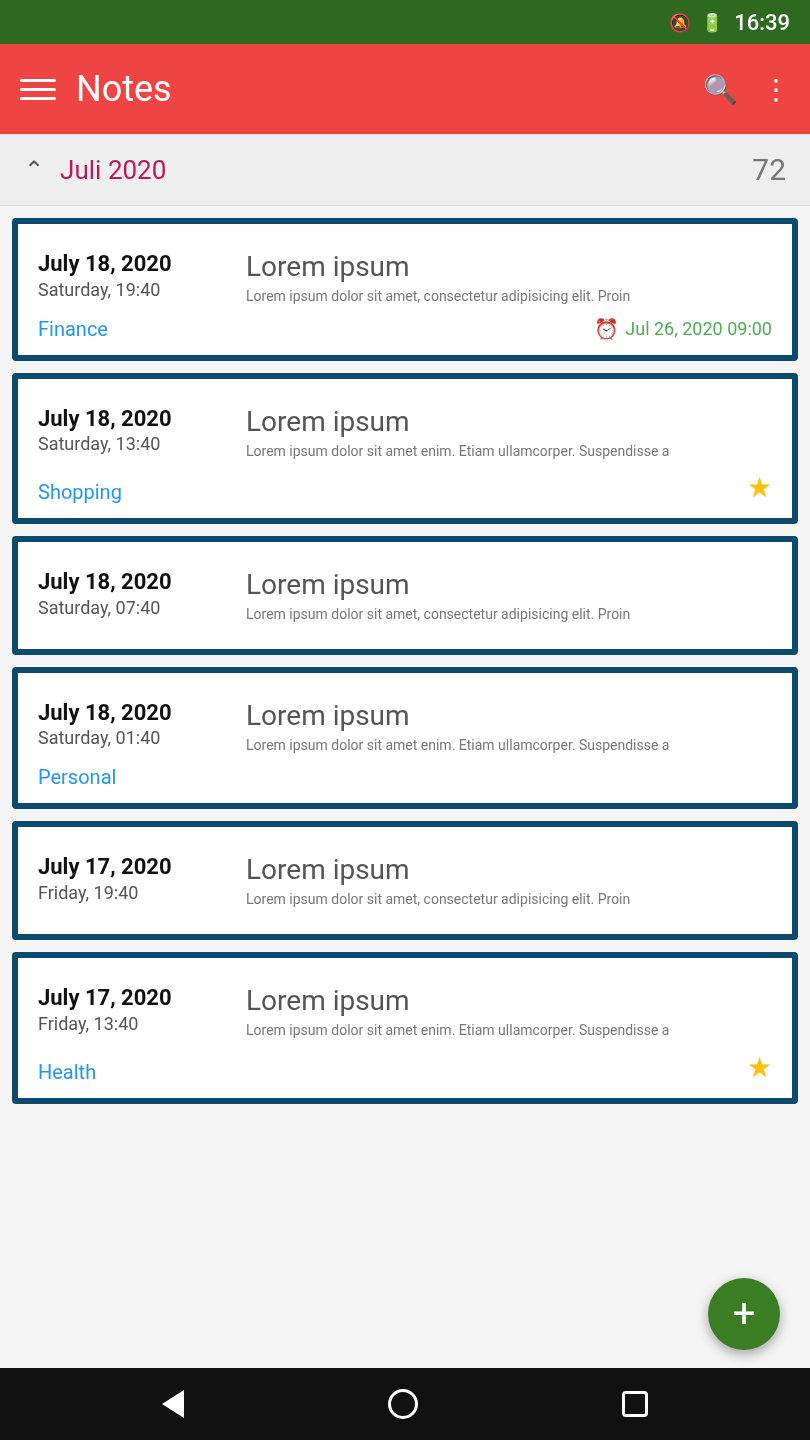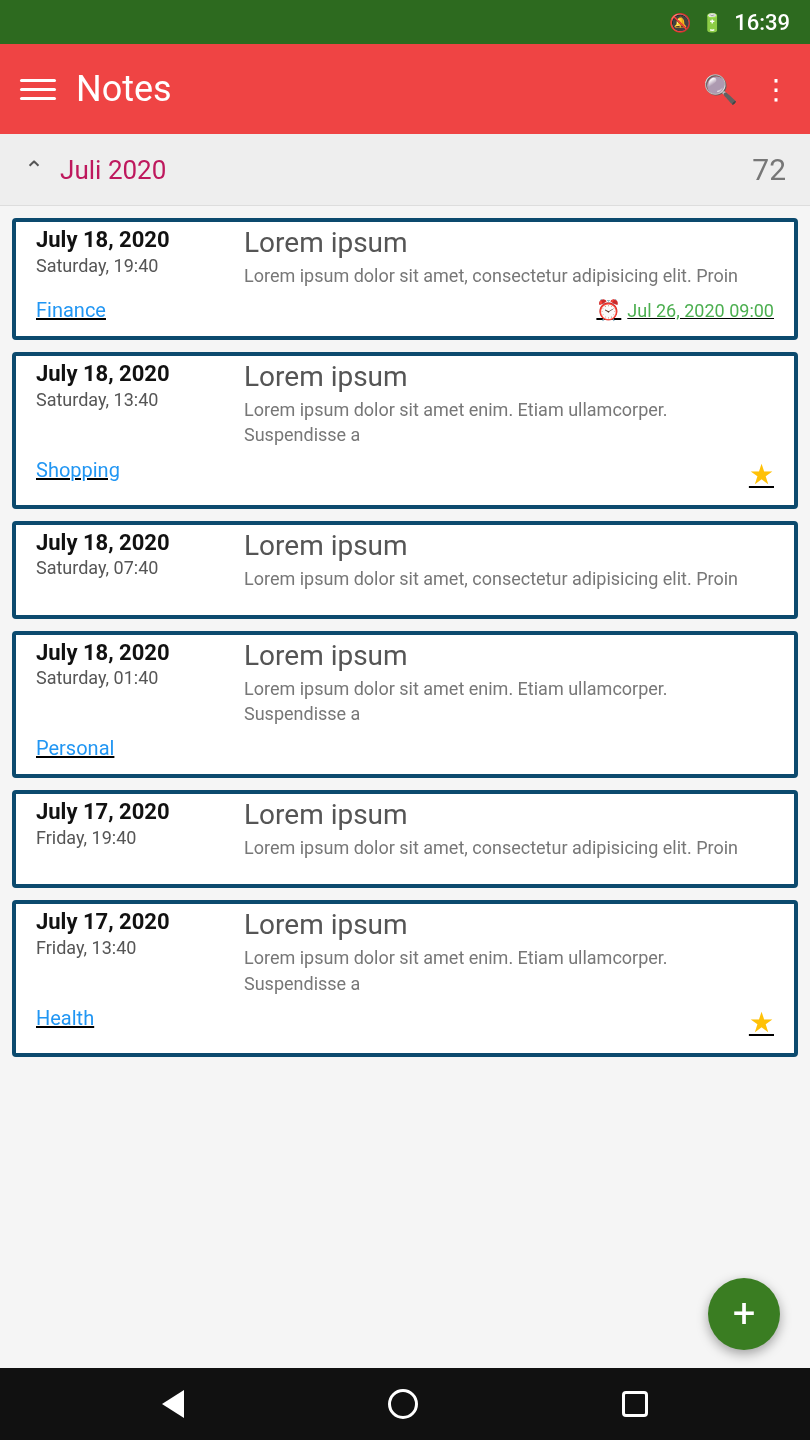--- a/index.html
+++ b/index.html
@@ -112,22 +112,22 @@
       display: flex;
       flex-direction: column;
       gap: 12px;
     }
 
     
     .note-card {
       background: white;
       margin: 0 12px;
       border-radius: 4px;
-      border: 4px solid #0c4a6e;
-      padding: 4px 20px 14px 20px;
+      border: 6px solid #0c4a6e;
+      padding: 26px 20px 14px 20px;
       cursor: pointer;
     }
     .note-card-content {
       display: flex;
       gap: 18px;
       margin-bottom: 10px;
     }
     .note-date-col {
       min-width: 190px;
     }
@@ -144,29 +144,28 @@
     .note-text-col {
       flex: 1;
     }
     .note-title {
       font-size: 28px;
       color: #555;
       font-weight: 400;
       margin-bottom: 4px;
     }
     .note-preview {
-      font-size: 18px;
+      font-size: 14px;
       color: #777;
       line-height: 1.4;
     }
     .note-footer {
       display: flex;
-      align-items: flex-start;
+      align-items: flex-end;
       justify-content: space-between;
-      text-decoration: underline;
     }
     .note-tag {
       font-size: 20px;
       color: #2196F3;
       cursor: pointer;
     }
     .note-reminder {
       display: flex;
       align-items: center;
       gap: 6px;

